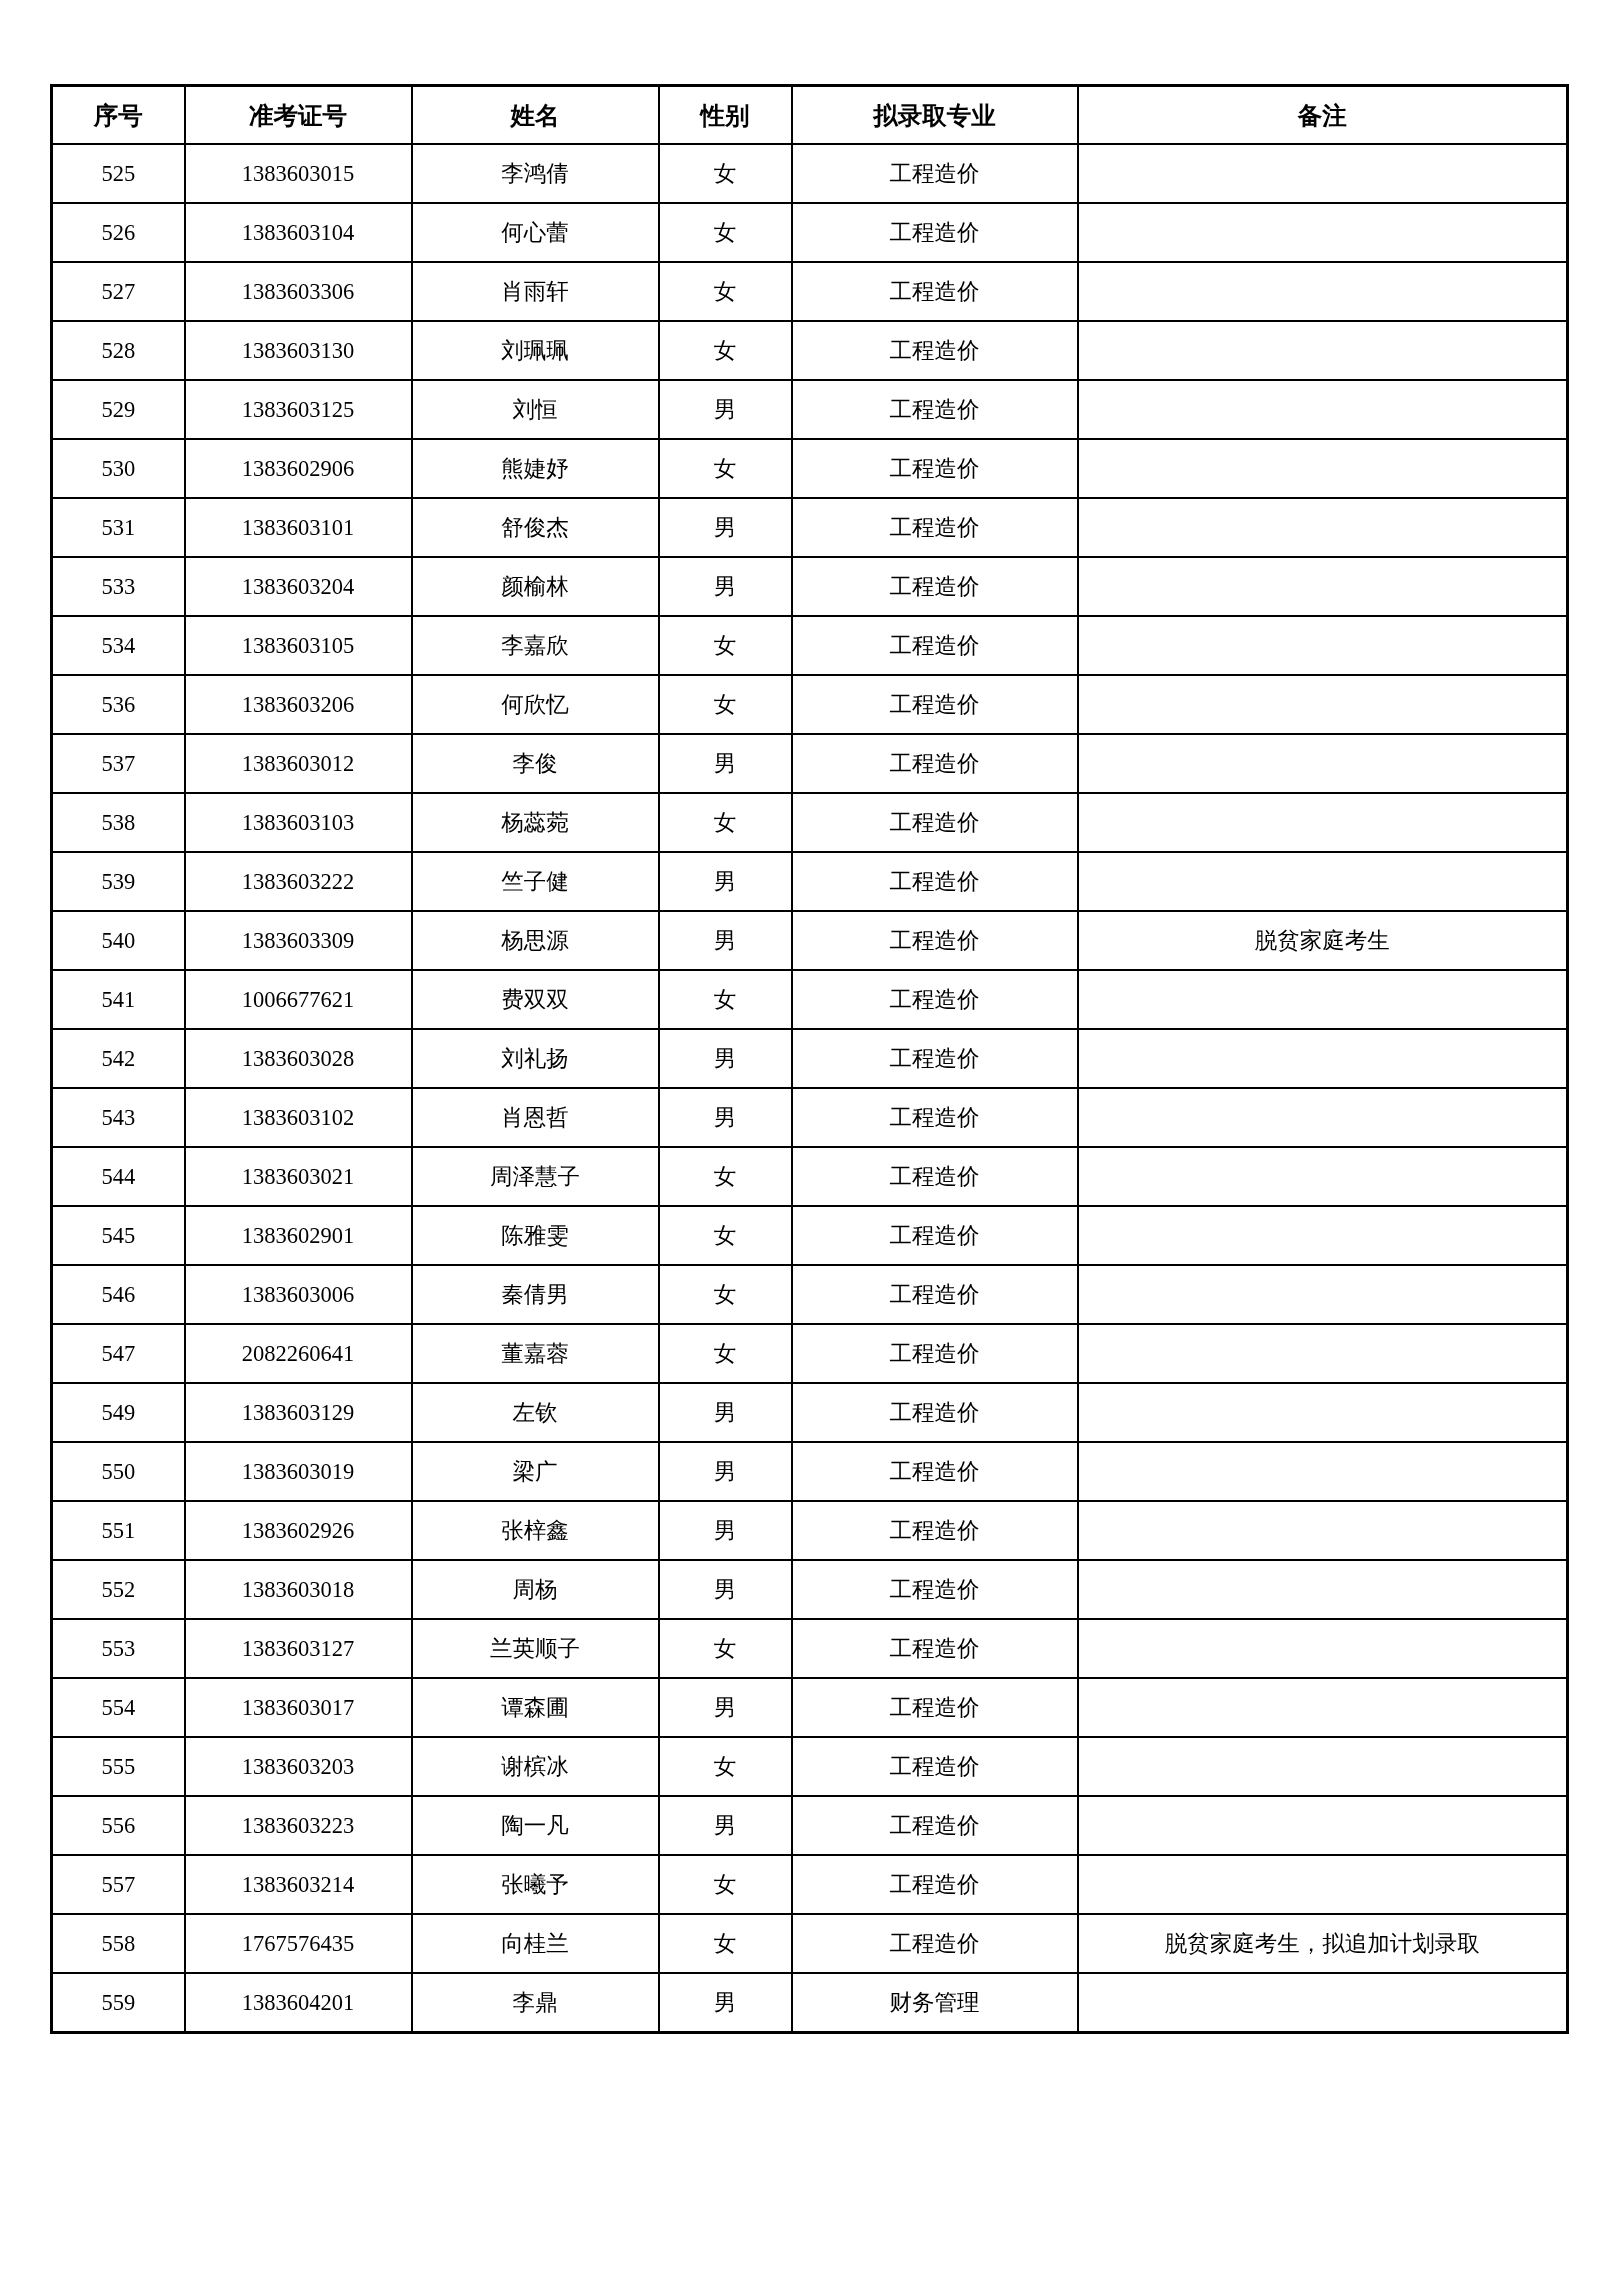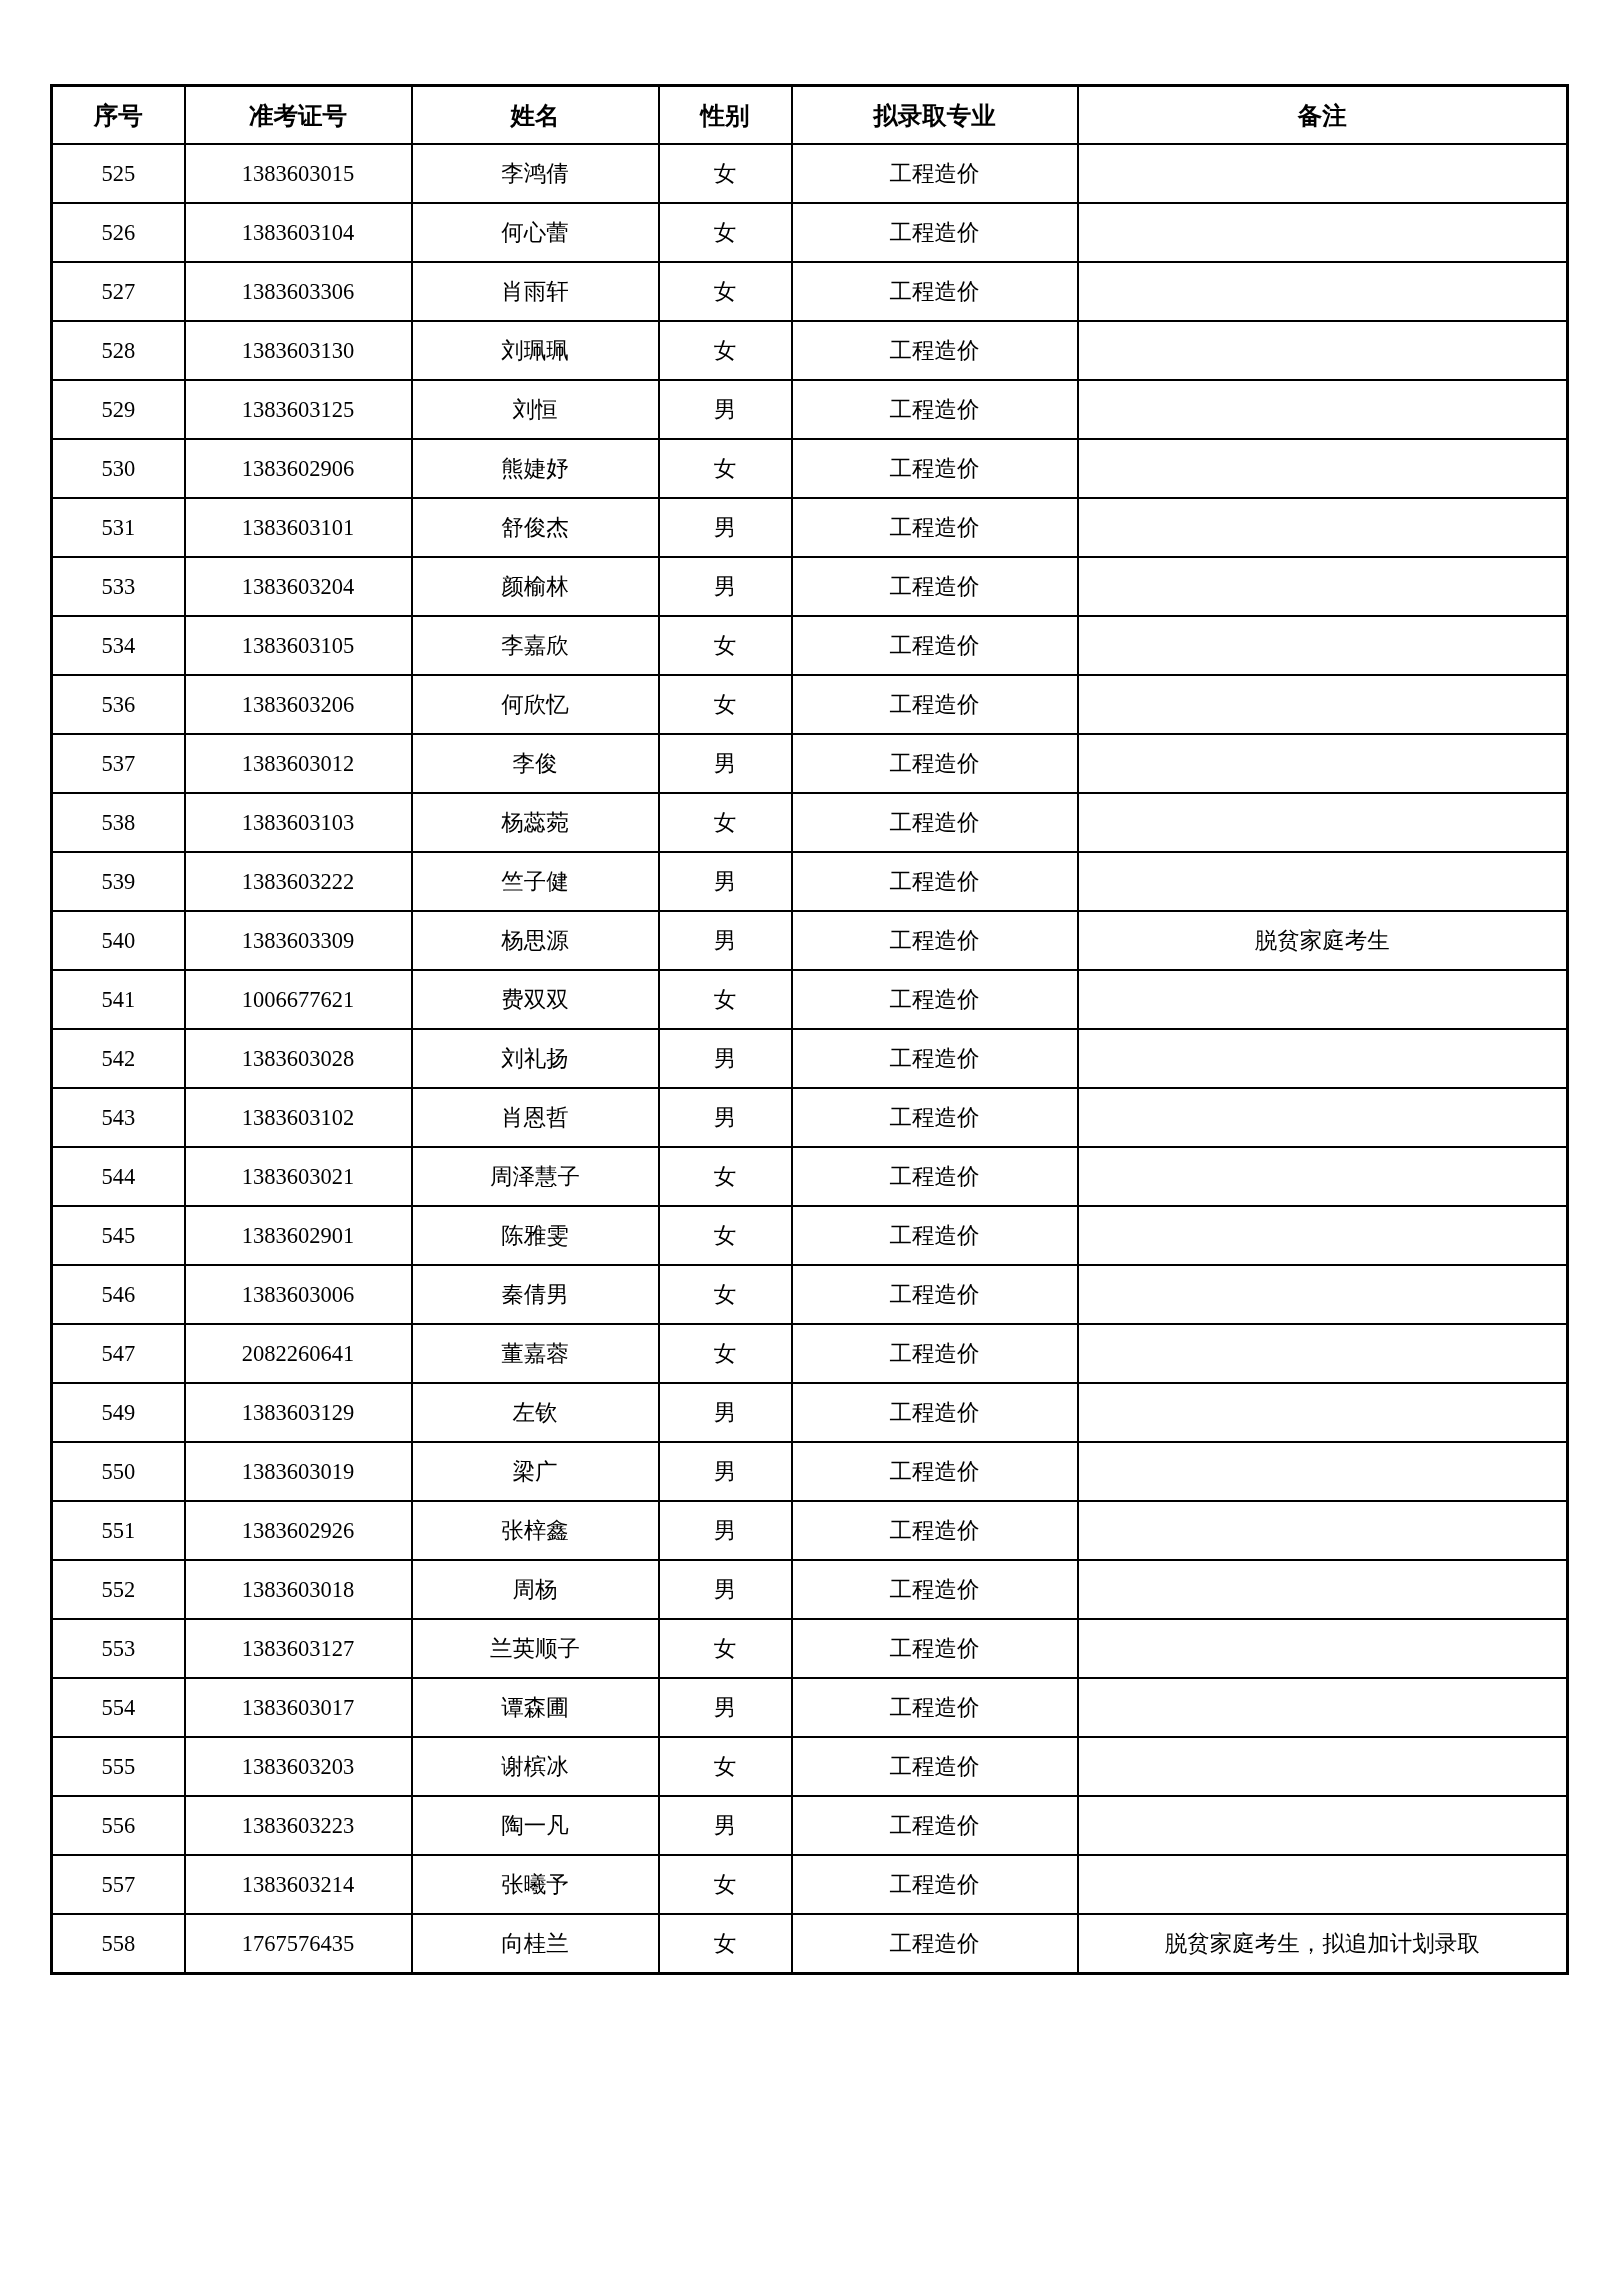--- a/index.html
+++ b/index.html
@@ -318,16 +318,24 @@
           <td></td>
         </tr>
         <tr>
           <td>558</td>
           <td>1767576435</td>
           <td>向桂兰</td>
           <td>女</td>
           <td>工程造价</td>
           <td>脱贫家庭考生，拟追加计划录取</td>
         </tr>
+        <tr>
+          <td>559</td>
+          <td>1383604201</td>
+          <td>李鼎</td>
+          <td>男</td>
+          <td>财务管理</td>
+          <td></td>
+        </tr>
       </tbody>
   </table>
 </div>
 
 
 </body></html>

